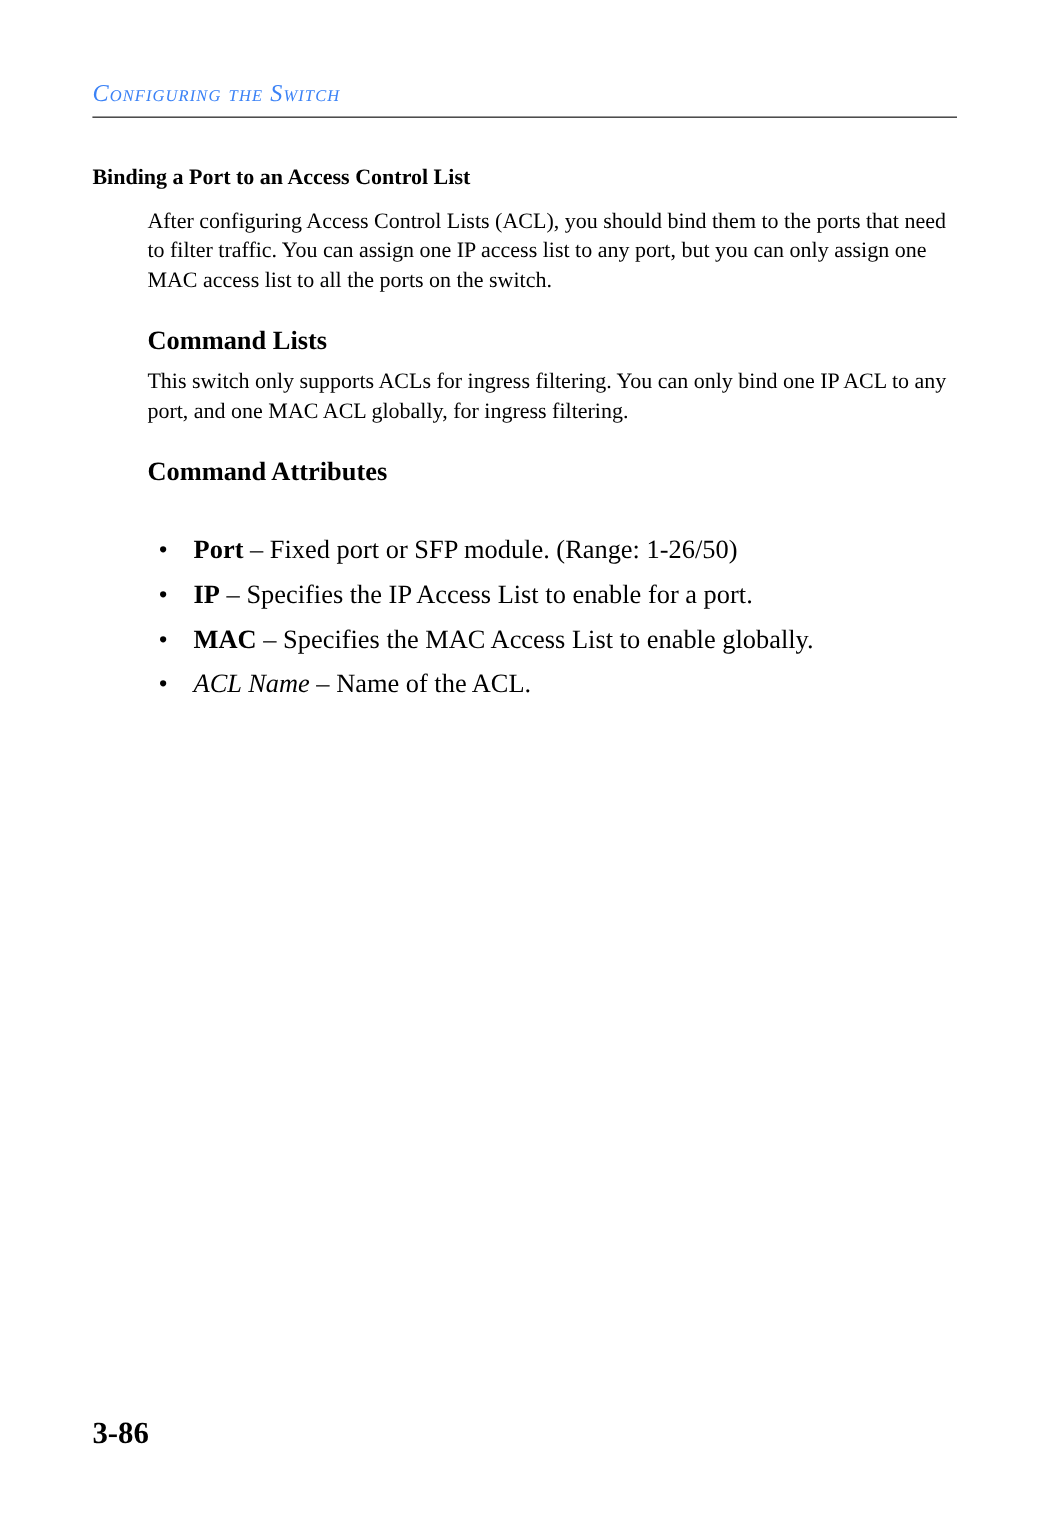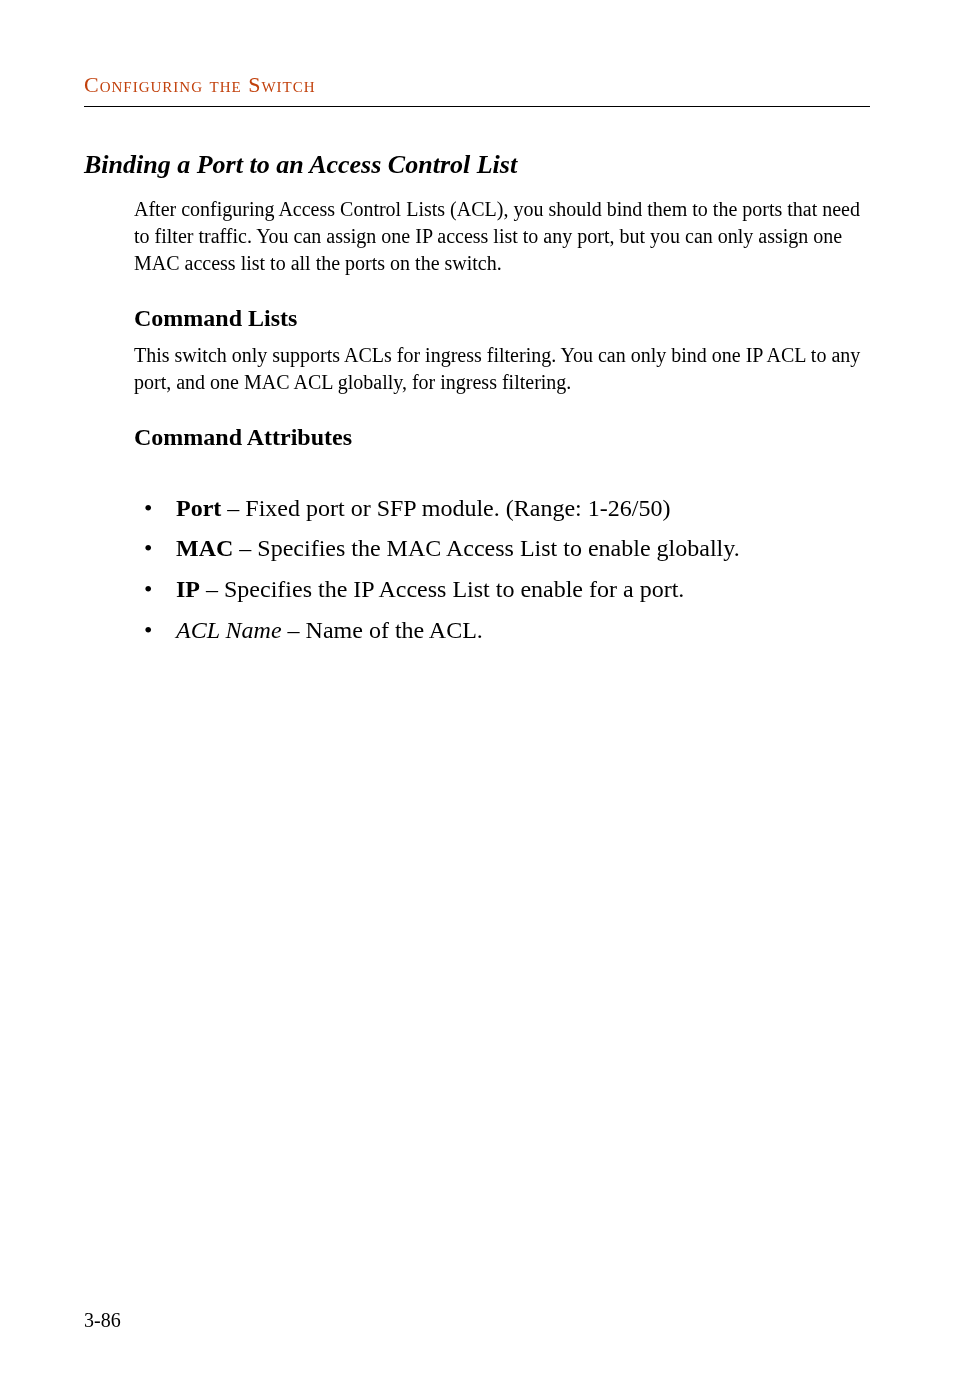--- a/index.html
+++ b/index.html
@@ -11,36 +11,36 @@
       width: 954px;
       height: 1388px;
       background: #ffffff;
       font-family: Garamond, Georgia, 'Times New Roman', serif;
       color: #000000;
       padding: 72px 84px 60px 84px;
       position: relative;
     }
     .running-header {
       font-variant: small-caps;
+      font-style: italic;
       font-size: 22px;
       letter-spacing: 1px;
       margin-bottom: 8px;
-      color: #c2410c;
+      color: #3b82f6;
     }
     .header-rule {
       border: none;
       border-top: 1px solid #000;
       margin-bottom: 42px;
     }
     .section-heading {
-      font-size: 26px;
+      font-size: 20px;
       font-weight: bold;
       margin-bottom: 14px;
       line-height: 1.25;
-      font-style: italic;
     }
     .body-text {
       font-size: 20px;
       line-height: 1.35;
       margin-left: 50px;
       margin-bottom: 28px;
     }
     .subheading {
       font-size: 24px;
       font-weight: bold;
@@ -67,23 +67,24 @@
       top: 0;
     }
     .term-bold {
       font-weight: bold;
     }
     .term-italic {
       font-style: italic;
     }
     .page-number {
       position: absolute;
-      bottom: 56px;
+      bottom: 68px;
       left: 84px;
-      font-size: 20px;
+      font-size: 28px;
+      font-weight: bold;
     }
   </style>
 </head>
 <body>
 
 <div class="running-header">Configuring the Switch</div>
 <hr class="header-rule">
 
 <h2 class="section-heading">Binding a Port to an Access Control List</h2>
 
@@ -91,23 +92,23 @@
 
 <h3 class="subheading">Command Lists</h3>
 <p class="body-text">This switch only supports ACLs for ingress filtering. You can only bind one IP ACL to any port, and one MAC ACL globally, for ingress filtering.</p>
 
 <h3 class="subheading">Command Attributes</h3>
 <ul class="bullet-list">
   <li>
     <span class="term-bold">Port</span><span> – Fixed port or SFP module. (Range: 1-26/50)</span>
   </li>
   <li>
-    <span class="term-bold">MAC</span><span> – Specifies the MAC Access List to enable globally.</span>
+    <span class="term-bold">IP</span><span> – Specifies the IP Access List to enable for a port.</span>
   </li>
   <li>
-    <span class="term-bold">IP</span><span> – Specifies the IP Access List to enable for a port.</span>
+    <span class="term-bold">MAC</span><span> – Specifies the MAC Access List to enable globally.</span>
   </li>
   <li>
     <span class="term-italic">ACL Name</span><span> – Name of the ACL.</span>
   </li>
 </ul>
 
 <div class="page-number">3-86</div>
 
 </body></html>

